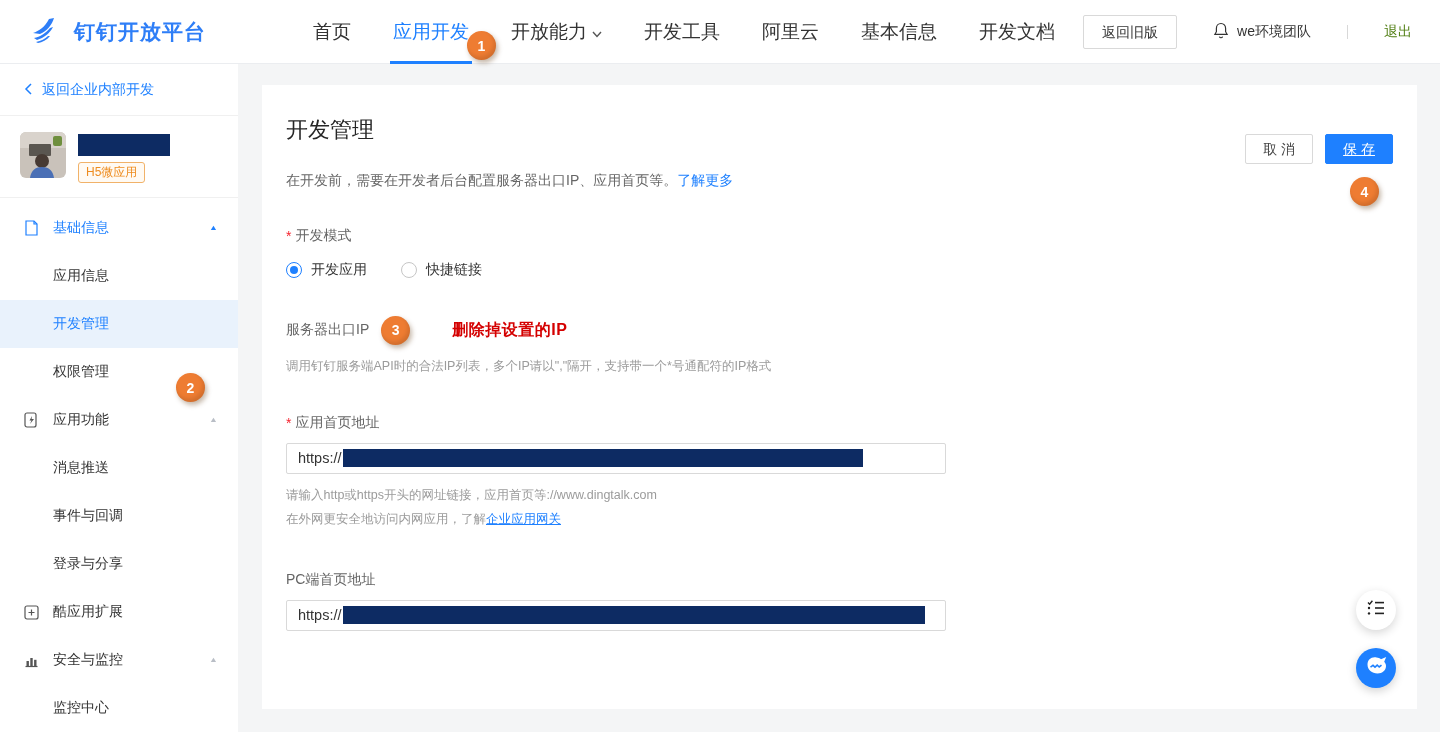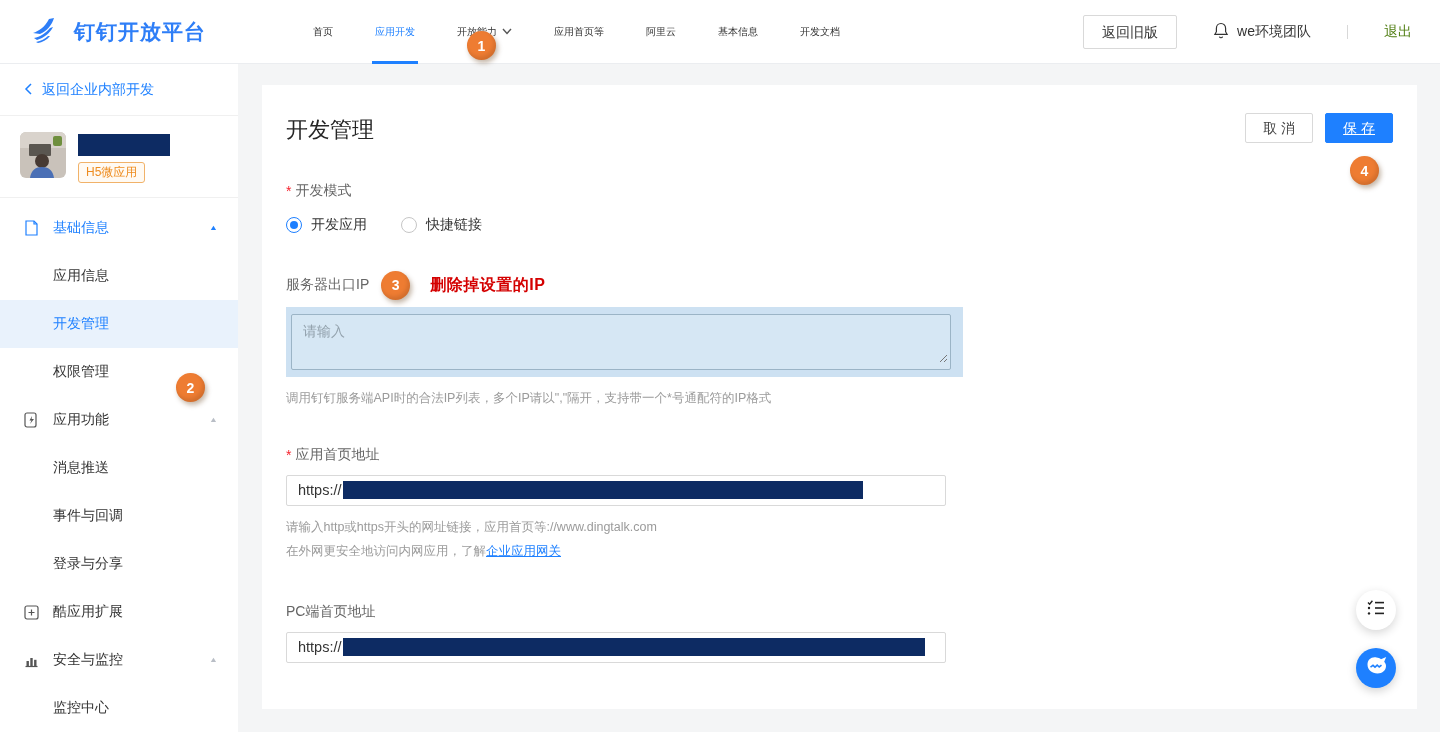--- a/index.html
+++ b/index.html
@@ -5,21 +5,21 @@
   * { margin:0; padding:0; box-sizing:border-box; }
   html,body { width:1440px; height:732px; overflow:hidden; }
   body { font-family:"Liberation Sans","DejaVu Sans",sans-serif; background:#f4f5f6; color:#333; }
   .app { position:relative; width:1440px; height:732px; }
 
   
   .header { position:relative; display:flex; align-items:center; height:64px; background:#fff; border-bottom:1px solid #ebedf0; padding:0 28px 0 30px; z-index:20; }
   .logo { display:flex; align-items:center; gap:16px; }
   .logo-text { font-size:21px; font-weight:700; color:#2e7ef7; letter-spacing:1px; }
   .nav { display:flex; align-items:center; height:64px; margin-left:86px; }
-  .nav-item { position:relative; height:64px; line-height:64px; padding:0 21px; font-size:10px; color:#333; cursor:pointer; white-space:nowrap; }
+  .nav-item { position:relative; height:64px; line-height:64px; padding:0 21px; font-size:19px; color:#333; cursor:pointer; white-space:nowrap; }
   .nav-item.active { color:#1e80ff; }
   .nav-item.active::after { content:""; position:absolute; left:18px; right:18px; bottom:0; height:3px; background:#1e80ff; }
   .nav-item .chev { display:inline-block; margin-left:5px; }
   .header-right { margin-left:auto; display:flex; align-items:center; gap:36px; }
   .btn-old { height:34px; padding:0 18px; border:1px solid #d9d9d9; border-radius:2px; background:#fff; font-size:14px; color:#333; line-height:32px; cursor:pointer; white-space:nowrap; }
   .team { display:flex; align-items:center; gap:8px; font-size:14px; color:#333; }
   .vdiv { width:1px; height:14px; background:#d8d8d8; }
   .logout { font-size:14px; color:#4d7c0f; cursor:pointer; }
 
   
@@ -47,37 +47,37 @@
   .menu-row.sub-active { color:#1e80ff; background:#e9f2fc; }
   .caret { margin-left:auto; font-size:9px; color:#b9bec6; transform:scaleY(.8); }
   .caret.blue { color:#1e80ff; }
 
   
   .main-area { flex:1; padding:21px 23px 23px 24px; }
   .card { position:relative; width:1155px; height:624px; background:#fff; padding:24px; overflow:hidden; }
   .page-title { font-size:22px; font-weight:500; color:#262626; margin-top:6px; }
   .desc { margin-top:27px; font-size:14px; color:#666; }
   .desc a, .link { color:#1e80ff; text-decoration:none; cursor:pointer; }
-  .card-actions { position:absolute; top:28px; right:24px; display:flex; gap:12px; }
+  .card-actions { position:absolute; top:49px; right:24px; display:flex; gap:12px; }
   .btn { height:30px; padding:0 17px; border-radius:2px; font-size:14px; cursor:pointer; line-height:28px; }
   .btn-cancel { background:#fff; border:1px solid #d9d9d9; color:#444; }
   .btn-save { background:#1e80ff; border:1px solid #1e80ff; color:#fff;text-decoration:underline; }
 
   .form-label { display:flex; align-items:center; font-size:14px; color:#666; }
   .req { color:#f5222d; margin-right:4px; }
   .sec-devmode { margin-top:37px; }
   .radios { display:flex; align-items:center; gap:34px; margin-top:16px; }
   .radio { display:flex; align-items:center; gap:9px; font-size:14px; color:#333; cursor:pointer; }
   .rdot { width:16px; height:16px; border-radius:50%; border:1px solid #c6c6c6; background:#fff; flex:none; position:relative; }
   .rdot.on { border-color:#1e80ff; }
   .rdot.on::after { content:""; position:absolute; left:3px; top:3px; width:8px; height:8px; border-radius:50%; background:#1e80ff; }
 
   .sec-ip { margin-top:36px; }
   .ip-label-row { display:flex; align-items:center; height:30px; }
-  .annotation { margin-left:20px; font-size:16px; font-weight:700; color:#d40000; letter-spacing:.5px; }
+  .annotation { margin-left:42px; font-size:16px; font-weight:700; color:#d40000; letter-spacing:.5px; }
   .ip-badge { margin-left:12px; }
   .ta-highlight { margin-top:7px; width:677px; background:#cde1f2; padding:7px 12px 7px 5px; }
   .ip-textarea { display:block; width:660px; height:56px; border:1px solid #9bb4c6; border-radius:2px; background:#d6e7f4; resize:none; font-family:inherit; font-size:14px; padding:8px 11px; color:#333; position:relative; }
   .ip-textarea::placeholder { color:#93a2ad; }
   .ta-wrap { position:relative; width:660px; }
   .grip { position:absolute; right:3px; bottom:3px; pointer-events:none; }
   .help { font-size:12.5px; color:#9b9b9b; margin-top:11px; line-height:1.75; }
 
   .sec-home { margin-top:36px; }
   .fake-input { margin-top:11px; width:660px; height:31px; border:1px solid #d9d9d9; border-radius:2px; background:#fff; display:flex; align-items:center; padding:0 11px; font-size:14.5px; color:#333; cursor:text; }
@@ -115,21 +115,21 @@
       <span class="logo-text">钉钉开放平台</span>
     </div>
     <div class="nav">
       <div class="nav-item">首页</div>
       <div class="nav-item active"><span>应用开发</span></div>
       <div class="nav-item">
         <span>开放能力</span><span class="chev"><svg width="10" height="7" viewBox="0 0 10 7">
               <path d="M1 1 L5 5.4 L9 1" fill="none" stroke="#555" stroke-width="1.4"></path>
             </svg></span>
       </div>
-      <div class="nav-item">应用首页等</div>
+      <div class="nav-item">开发工具</div>
       <div class="nav-item">阿里云</div>
       <div class="nav-item">基本信息</div>
       <div class="nav-item">开发文档</div>
     </div>
     <div class="badge abs b1">1</div>
     <div class="header-right">
       <button class="btn-old">返回旧版</button>
       <div class="team">
         <span>
           <svg width="16" height="17" viewBox="0 0 16 17">
@@ -227,20 +227,23 @@
     <div class="main-area">
       <div class="card">
 
         <div class="card-actions">
           <button class="btn btn-cancel">取 消</button>
           <button class="btn btn-save">保 存</button>
           <div class="badge abs b4">4</div>
         </div>
 
         <div class="page-title">开发管理</div>
+        <div class="desc">
+          <span>在开发前，需要在开发者后台配置服务器出口IP、应用首页等。</span><a class="link">了解更多</a>
+        </div>
 
         <div class="sec-devmode">
           <div class="form-label">
             <span class="req">*</span>
             <span>开发模式</span>
           </div>
           <div class="radios">
             <label class="radio">
               <span class="rdot on"></span>
               <span>开发应用</span>
@@ -250,30 +253,20 @@
               <span>快捷链接</span>
             </label>
           </div>
         </div>
 
         <div class="sec-ip">
           <div class="ip-label-row">
             <span class="form-label">服务器出口IP</span>
             <span class="badge ip-badge">3</span>
             <span class="annotation">删除掉设置的IP</span>
-          </div>
-          <div class="ta-highlight">
-            <div class="ta-wrap">
-              <textarea class="ip-textarea" placeholder="请输入" style=""></textarea>
-              <span class="grip">
-                <svg width="9" height="9" viewBox="0 0 9 9">
-                    <path d="M8 1 L1 8 M8 5 L5 8" stroke="#777" stroke-width="1"></path>
-                  </svg>
-              </span>
-            </div>
           </div>
           <div class="help">调用钉钉服务端API时的合法IP列表，多个IP请以","隔开，支持带一个*号通配符的IP格式</div>
         </div>
 
         <div class="sec-home">
           <div class="form-label">
             <span class="req">*</span>
             <span>应用首页地址</span>
           </div>
           <div class="fake-input">

